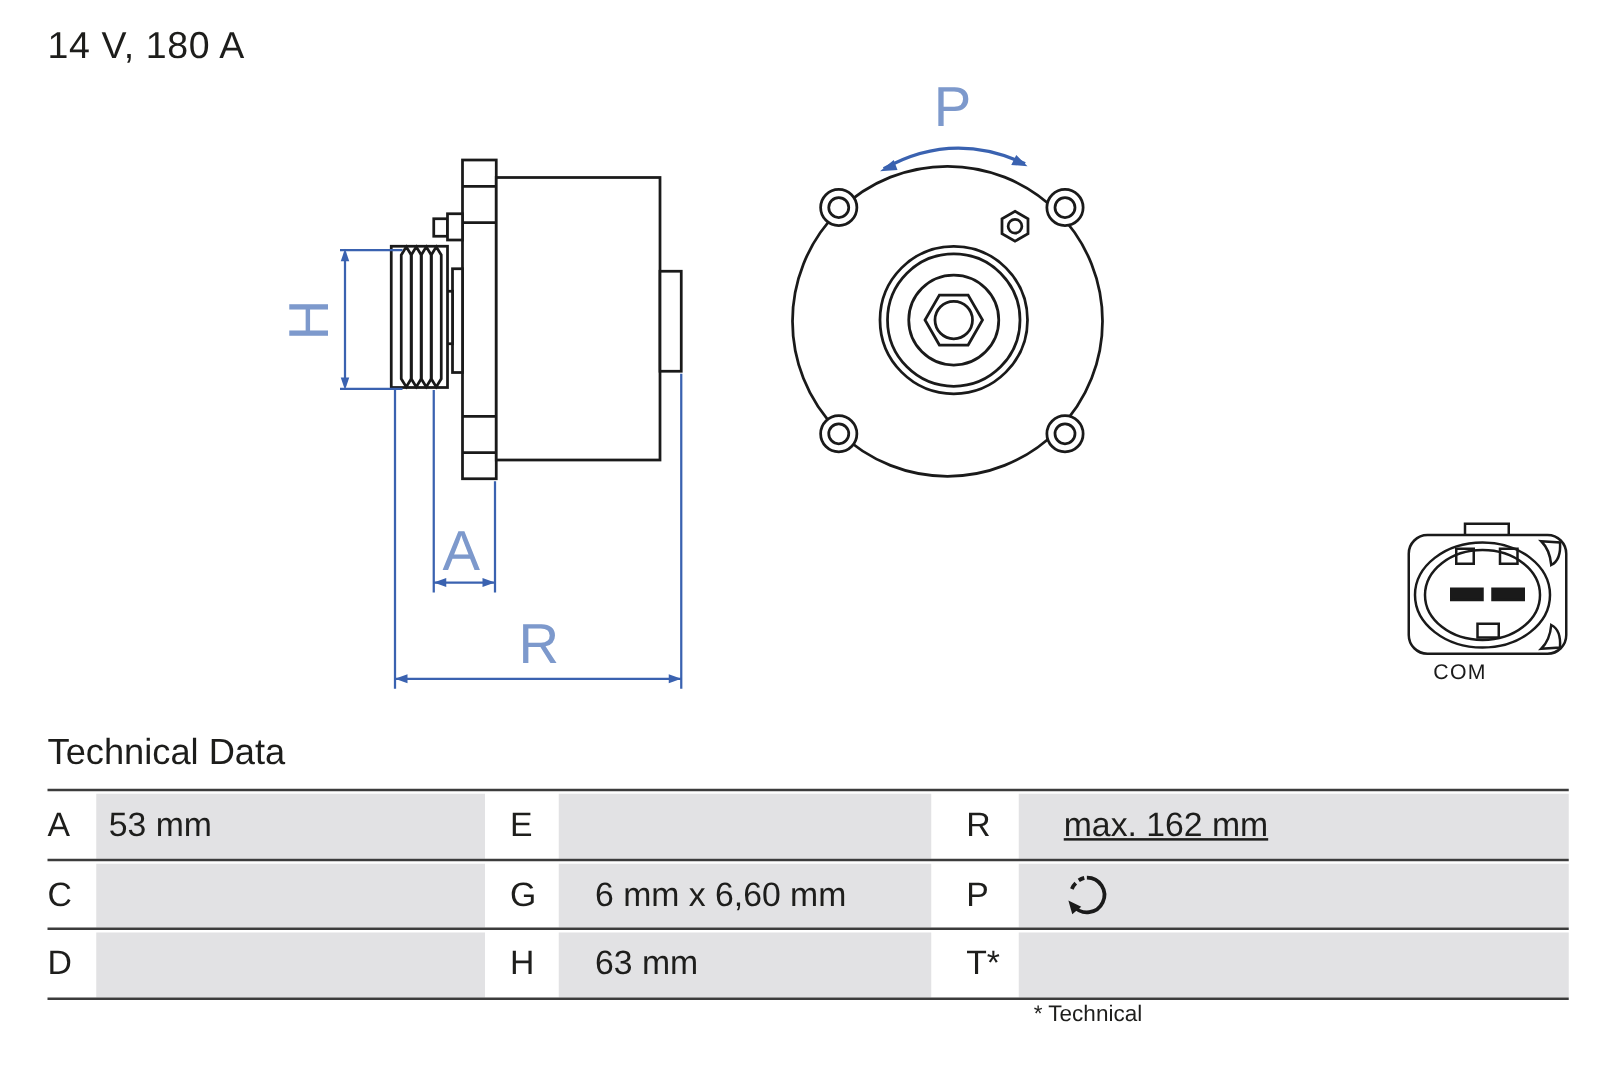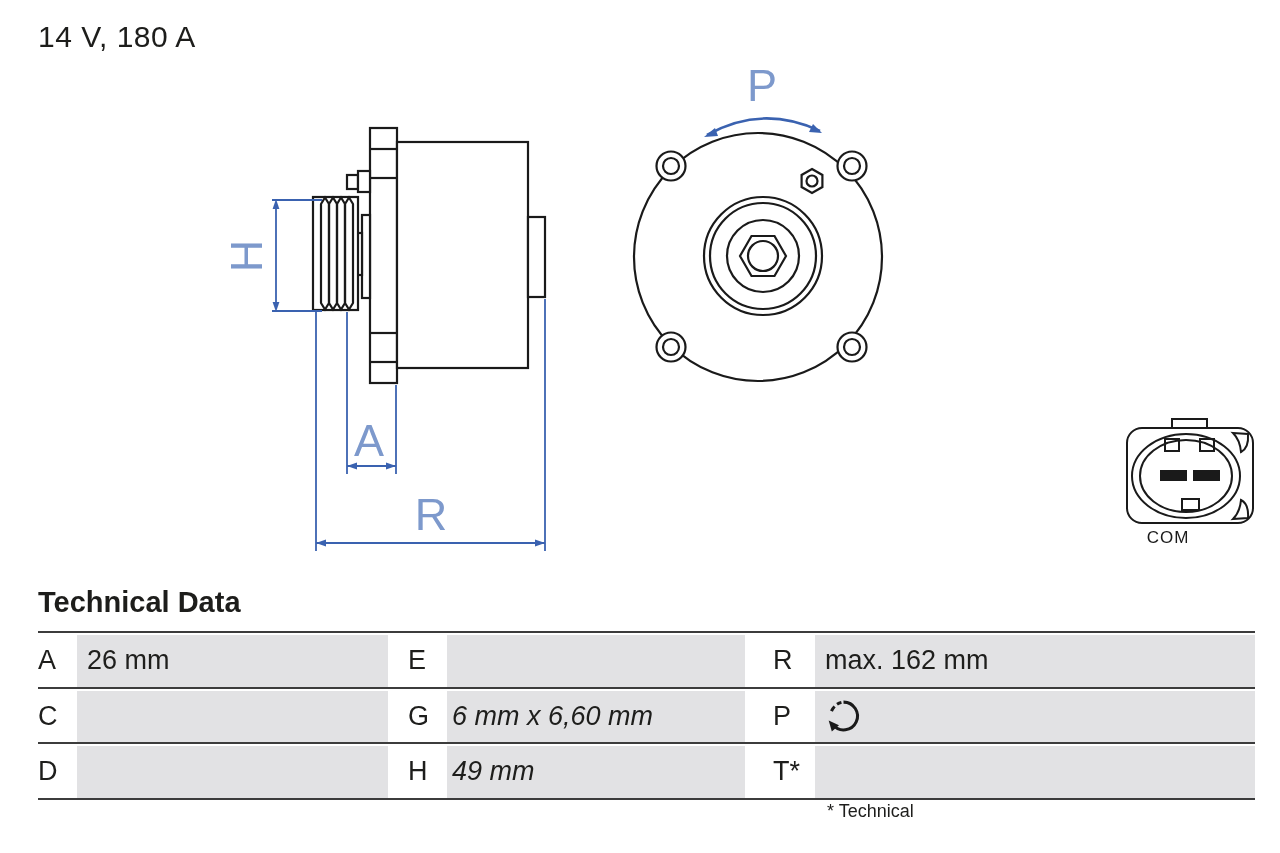--- a/index.html
+++ b/index.html
@@ -1,31 +1,31 @@
 <!DOCTYPE html>
 <html><head>
 <meta charset="utf-8">
 <style>
   html,body{margin:0;padding:0;background:#ffffff;}
   #stage{position:relative;width:1280px;height:853px;background:#ffffff;overflow:hidden;
          font-family:"Liberation Sans", sans-serif;color:#1e1e1c;}
   .abs{position:absolute;}
   #rating{left:38px;top:20px;font-size:30px;letter-spacing:.5px;color:#1d1d1b;}
   #drawing{left:0;top:0;}
-  #tech-title{left:38px;top:586px;font-size:29px;font-weight:bold;color:#1d1d1b;}
+  #tech-title{left:38px;top:586px;font-size:29px;font-weight:normal;color:#1d1d1b;}
   #tech-table{left:38px;top:631px;width:1217px;height:169px;}
   .trow{position:absolute;left:0;width:1217px;height:56px;border-top:2px solid #3c3c3c;box-sizing:border-box;}
   .r0{top:0;} .r1{top:56px;height:55px;} .r2{top:111px;height:56px;}
   .bline{position:absolute;left:0;top:167px;width:1217px;height:2px;background:#3c3c3c;}
   .gcell{position:absolute;top:2px;bottom:0;background:#e2e2e4;}
   .r0 .gcell{top:2px;}
   .g1{left:39px;width:311px;} .g2{left:409px;width:298px;} .g3{left:777px;width:440px;}
   .tl,.tv{position:absolute;top:50%;transform:translateY(-50%);font-size:27px;color:#1e1e1c;white-space:nowrap;}
   .l1{left:0;} .l2{left:370px;} .l3{left:735px;}
-  .v1{left:49px;} .v2{left:414px;font-style:italic;} .v3{left:787px;}
+  .v1{left:49px;} .v2{left:438px;} .v3{left:813px;text-decoration:underline;}
   #footnote{left:827px;top:801px;font-size:18px;color:#1e1e1c;}
   .dimtext{fill:#7d99cc;font-family:"Liberation Sans", sans-serif;font-weight:200;}
   .comtext{fill:#1a1a1a;font-family:"Liberation Sans", sans-serif;font-size:17px;letter-spacing:1px;}
 </style>
 </head>
 <body>
 
 <div id="stage">
 
   <div id="rating" class="abs">14 V, 180 A</div>
@@ -142,21 +142,21 @@
 
   <div id="tech-title" class="abs">Technical Data</div>
 
   <div id="tech-table" class="abs">
 
     <div class="trow r0">
       <div class="gcell g1"></div>
       <div class="gcell g2"></div>
       <div class="gcell g3"></div>
       <span class="tl l1">A</span>
-      <span class="tv v1">26 mm</span>
+      <span class="tv v1">53 mm</span>
       <span class="tl l2">E</span>
       <span class="tv v2"></span>
       <span class="tl l3">R</span>
       <span class="tv v3">max. 162 mm</span>
     </div>
 
     <div class="trow r1">
       <div class="gcell g1"></div>
       <div class="gcell g2"></div>
       <div class="gcell g3"></div>
@@ -175,21 +175,21 @@
       </span>
     </div>
 
     <div class="trow r2">
       <div class="gcell g1"></div>
       <div class="gcell g2"></div>
       <div class="gcell g3"></div>
       <span class="tl l1">D</span>
       <span class="tv v1"></span>
       <span class="tl l2">H</span>
-      <span class="tv v2">49 mm</span>
+      <span class="tv v2">63 mm</span>
       <span class="tl l3">T*</span>
     </div>
 
     <div class="bline"></div>
   </div>
 
   <div id="footnote" class="abs">* Technical</div>
 
 </div>
 

